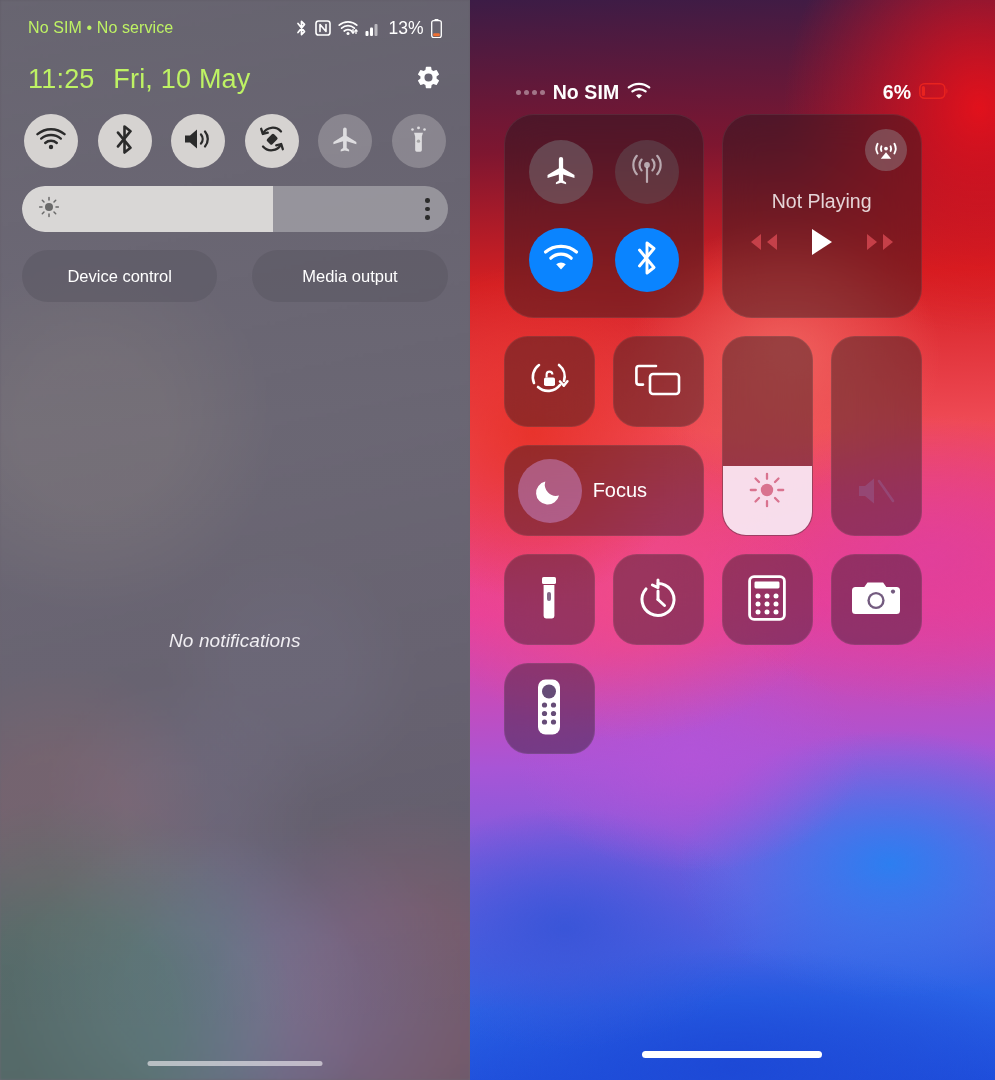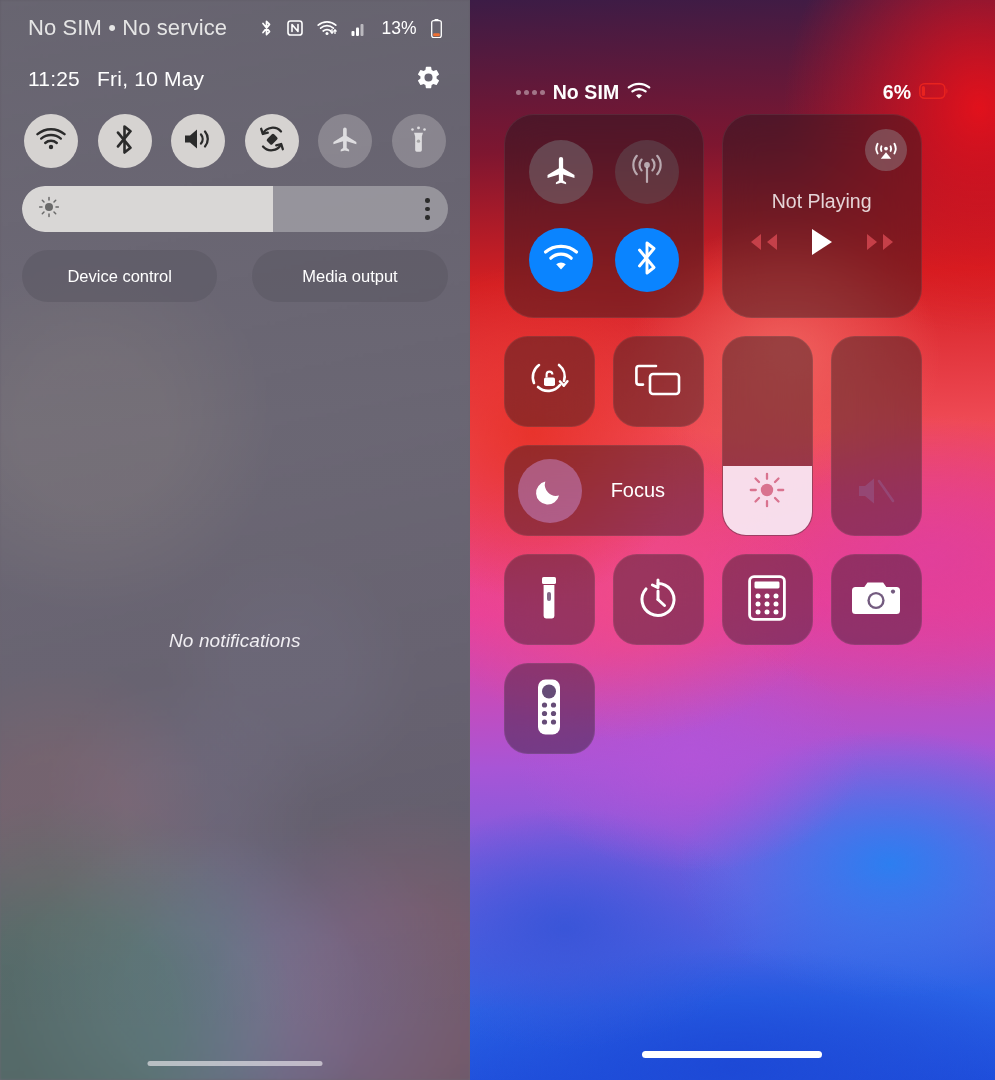--- a/index.html
+++ b/index.html
@@ -31,30 +31,30 @@
     filter:blur(1px);
   }
   .and-scrim{ position:absolute; inset:0; background:linear-gradient(180deg,rgba(40,38,48,.20),rgba(40,38,48,.05) 40%,rgba(40,38,48,0)); }
 
   .and-content{ position:relative; z-index:3; padding:0 22px; }
 
   .and-statusbar{
     height:56px; display:flex; align-items:center; justify-content:space-between;
     color:#fff; padding:0 6px;
   }
-  .and-sb-left{ font-size:22px; letter-spacing:.1px; color:#e5e5e5; }
-  .and-sb-right{ display:flex; align-items:center; gap:14px; }
+  .and-sb-left{ font-size:16px; letter-spacing:.1px; color:#bef264; }
+  .and-sb-right{ display:flex; align-items:center; gap:7px; }
   .and-sb-right svg{ display:block; }
   .and-batt-pct{ font-size:17.5px; color:#fff; margin-left:1px; }
 
   .and-timerow{
     display:flex; align-items:center; justify-content:space-between;
     padding:0 6px; height:42px; margin-top:2px;
   }
-  .and-time{ color:#ffffff; font-size:21px; letter-spacing:.2px; }
+  .and-time{ color:#bef264; font-size:27px; letter-spacing:.2px; }
   .and-time .dt{ margin-left:11px; }
 
   .and-toggles{ display:flex; justify-content:space-between; padding:0 2px; margin-top:14px; }
   .and-tg{
     width:54px; height:54px; border-radius:50%;
     display:flex; align-items:center; justify-content:center;
     background:#d6d3d1;
   }
   .and-tg.off{ background:rgba(215,212,212,.30); }
 
@@ -141,21 +141,21 @@
   .cc-transport{ display:flex; align-items:center; gap:30px; }
 
   .cc-tile{
     background:rgba(28,24,28,.40);
     backdrop-filter:blur(18px);
     border-radius:24px;
     border:.5px solid rgba(255,255,255,.06);
     display:flex; align-items:center; justify-content:center;
   }
   .tile-sq{ width:91px; height:91px; }
-  .tile-focus{ width:200px; height:91px; justify-content:flex-start; padding-left:13px; gap:29px; }
+  .tile-focus{ width:200px; height:91px; justify-content:flex-start; padding-left:13px; gap:11px; }
   .focus-circle{ width:64px; height:64px; border-radius:50%; background:rgba(205,150,225,.45); display:flex; align-items:center; justify-content:center; }
   .focus-label{ color:#fff; font-size:20px; }
 
   .cc-vslider{
     width:91px; height:200px; border-radius:24px; overflow:hidden; position:relative;
     background:rgba(28,24,28,.40); backdrop-filter:blur(18px);
     border:.5px solid rgba(255,255,255,.06);
   }
   .cc-vslider .fillw{ position:absolute; left:0; right:0; bottom:0; height:35%; background:rgba(255,235,248,.93); }
   .cc-vslider .ic{ position:absolute; left:0; right:0; bottom:26px; display:flex; justify-content:center; }

